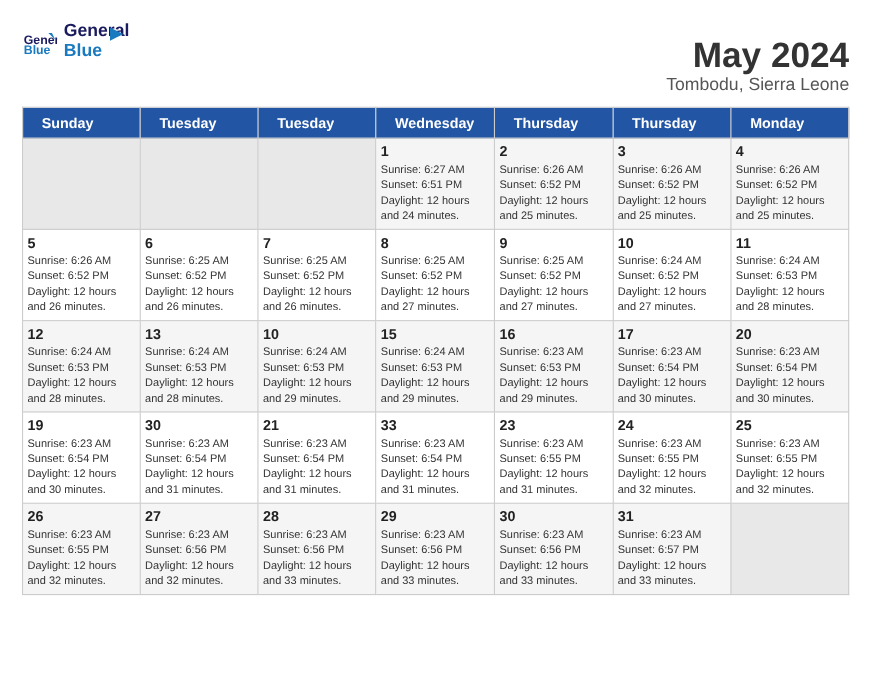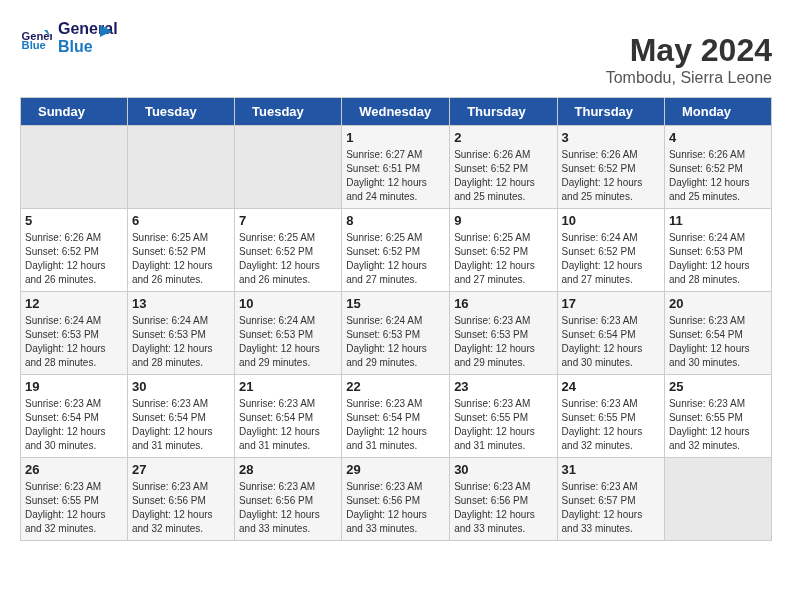--- a/index.html
+++ b/index.html
@@ -246,21 +246,21 @@
 Sunset: 6:54 PM
 Daylight: 12 hours and 31 minutes.</div>
         </td>
         <td>
           <div class="day-num">21</div>
           <div class="day-detail" style="white-space: pre-line;">Sunrise: 6:23 AM
 Sunset: 6:54 PM
 Daylight: 12 hours and 31 minutes.</div>
         </td>
         <td>
-          <div class="day-num">22</div>
+          <div class="day-num">33</div>
           <div class="day-detail" style="white-space: pre-line;">Sunrise: 6:23 AM
 Sunset: 6:54 PM
 Daylight: 12 hours and 31 minutes.</div>
         </td>
         <td>
           <div class="day-num">23</div>
           <div class="day-detail" style="white-space: pre-line;">Sunrise: 6:23 AM
 Sunset: 6:55 PM
 Daylight: 12 hours and 31 minutes.</div>
         </td>

